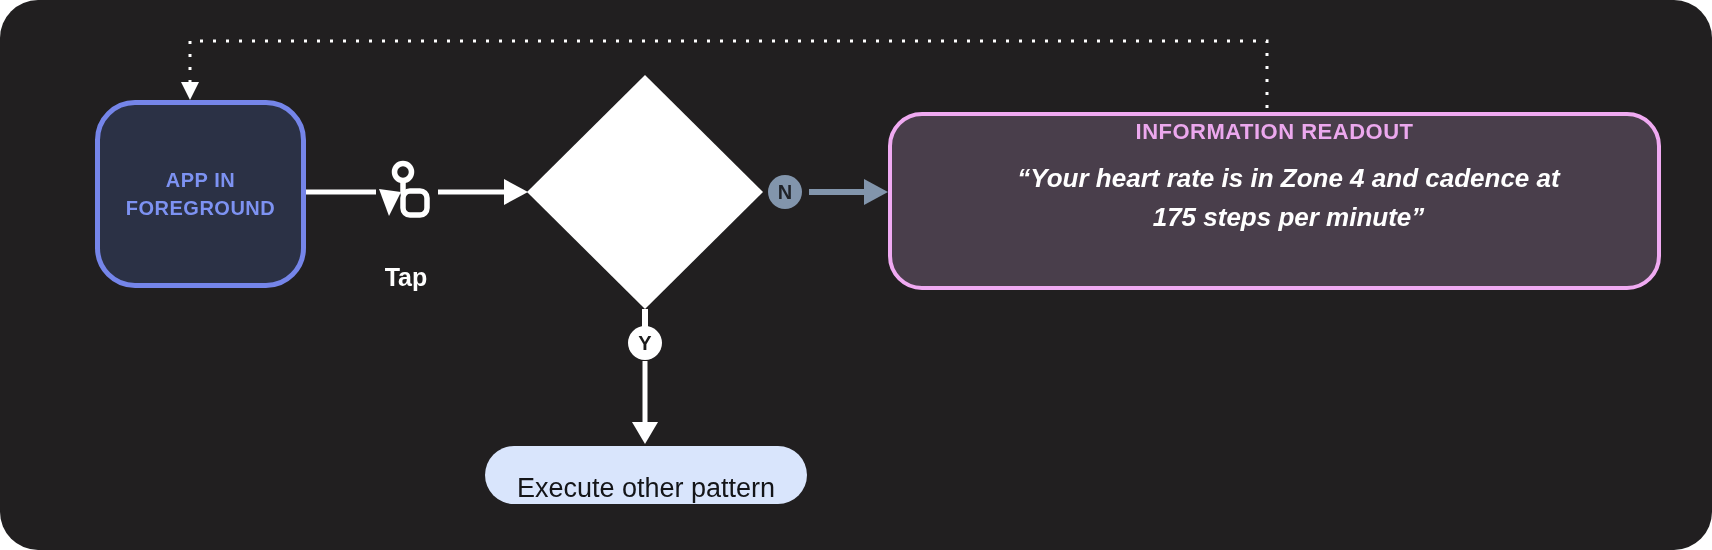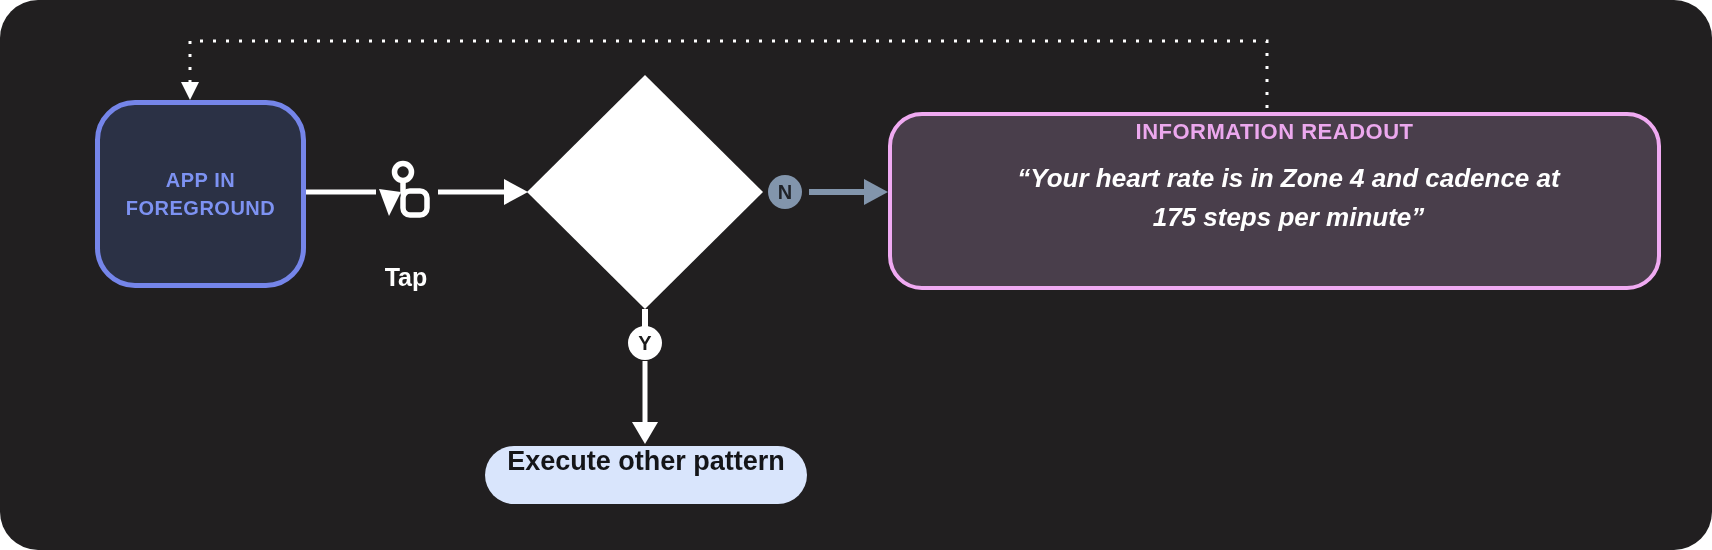--- a/index.html
+++ b/index.html
@@ -53,22 +53,22 @@
   .branch-circle{
     position:absolute;width:34px;height:34px;border-radius:50%;
     display:flex;align-items:center;justify-content:center;
     font-weight:bold;font-size:20px;
   }
   .branch-n{left:768px;top:175px;background:var(--no-accent);color:var(--no-letter);}
   .branch-y{left:628px;top:326px;background:#fff;color:#1A1A1A;}
   .pill{
     position:absolute;left:485px;top:446px;width:322px;height:58px;box-sizing:border-box;
     background:var(--pill-fill);border-radius:29px;
-    display:flex;align-items:flex-start;justify-content:center;
-    color:var(--pill-text);font-weight:bold;font-size:27px;
+    display:flex;align-items:flex-end;justify-content:center;
+    color:var(--pill-text);font-weight:normal;font-size:27px;
   }
   .readout{
     position:absolute;left:888px;top:112px;width:773px;height:178px;box-sizing:border-box;
     background:var(--readout-fill);border:4px solid var(--readout-border);border-radius:34px;
     display:flex;flex-direction:column;align-items:center;
   }
   .readout-title{
     margin-top:3px;color:var(--readout-title);font-weight:bold;font-size:22px;
     letter-spacing:0.5px;text-align:center;
   }

